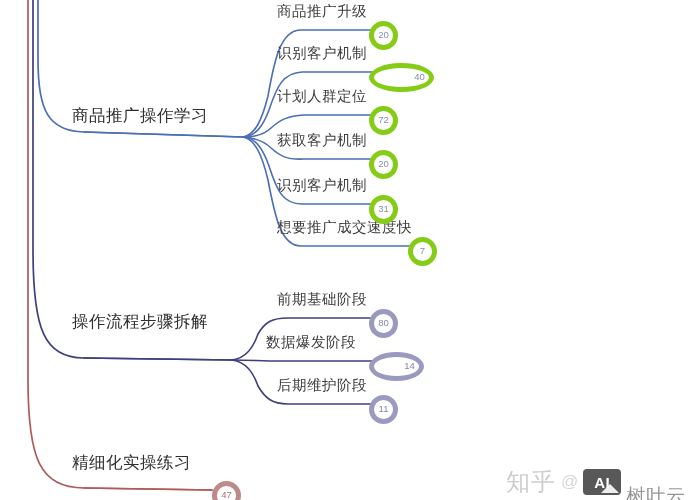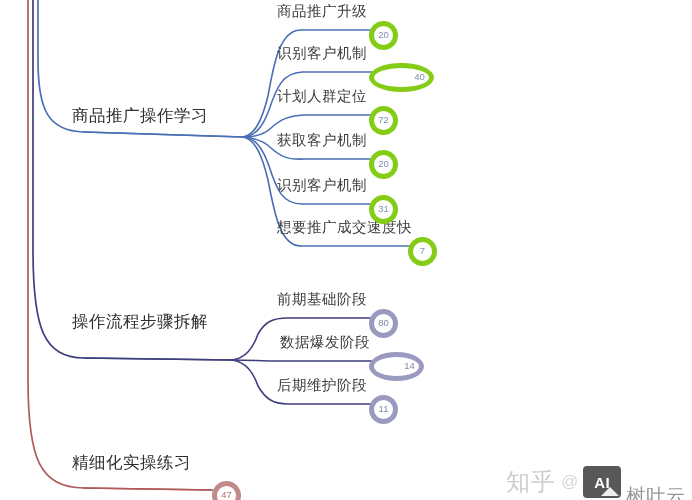--- a/index.html
+++ b/index.html
@@ -80,21 +80,21 @@
   }
   .wm-text-dark {
     font-size: 19px;
     color: #8e8e8e;
     letter-spacing: 1px;
     margin-top: 28px;
   }
   #ai-badge {
     position: relative;
     width: 38px;
-    height: 32px;
+    height: 26px;
     background: #4a4a4a;
     border-radius: 4px;
     display: flex;
     align-items: center;
     justify-content: center;
     flex: none;
   }
   #ai-badge .ai-text {
     color: #ffffff;
     font-size: 15px;
@@ -160,21 +160,21 @@
   <div class="node-label leaf-label" style="left:277px; top:218px;">想要推广成交速度快</div>
 
   <div class="badge" style="left:369px; top:21px;">20</div>
   <div class="badge" style="left:369px; top:63px;padding-left:36px;">40</div>
   <div class="badge" style="left:369px; top:106px;">72</div>
   <div class="badge" style="left:369px; top:150px;">20</div>
   <div class="badge" style="left:369px; top:195px;">31</div>
   <div class="badge" style="left:408px; top:237px;">7</div>
 
   <div class="node-label leaf-label" style="left:277px; top:290px;">前期基础阶段</div>
-  <div class="node-label leaf-label" style="left:280px; top:333px;">数据爆发阶段</div>
+  <div class="node-label leaf-label" style="left:266px; top:333px;">数据爆发阶段</div>
   <div class="node-label leaf-label" style="left:277px; top:376px;">后期维护阶段</div>
 
   <div class="badge purple" style="left:369px; top:309px;">80</div>
   <div class="badge purple" style="left:369px; top:352px;padding-left:26px;">14</div>
   <div class="badge purple" style="left:369px; top:395px;">11</div>
 
   <div class="badge red" style="left:212px; top:481px;">47</div>
 
   <div id="watermark">
     <span class="wm-text">知乎</span>

